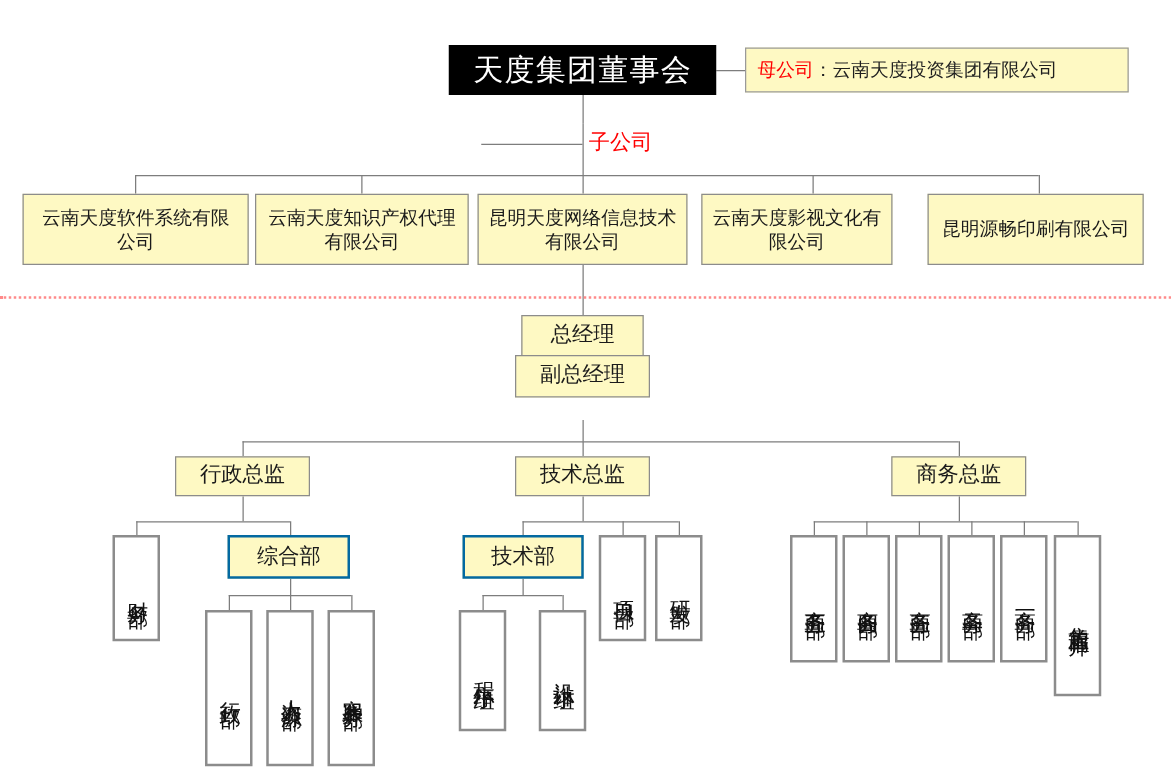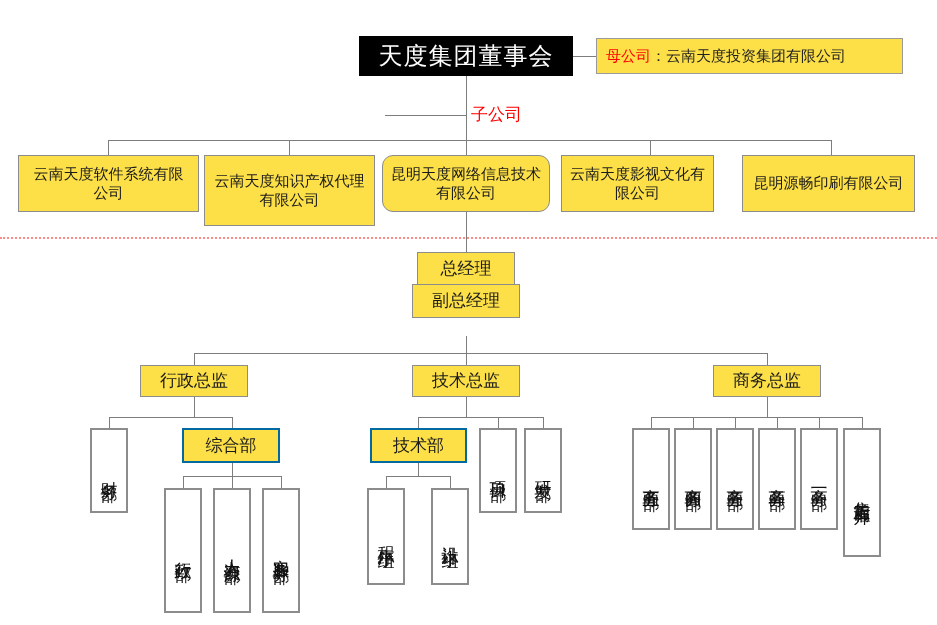--- a/index.html
+++ b/index.html
@@ -9,21 +9,21 @@
     font-family:"DejaVu Sans","Liberation Sans",sans-serif;
     overflow:hidden;
   }
   #chart{position:relative;width:937px;height:625px;}
 
   
   .box{
     position:absolute;
     box-sizing:border-box;
     border:1px solid #8c8c8c;
-    background:#fde047;
+    background:#fef9c3;
     color:#1a1a1a;
     display:flex;
     align-items:center;
     justify-content:center;
     text-align:center;
     line-height:1.25;
     font-size:15px;
     z-index:3;
   }
   .box.thick{border:1px solid #0369a1;}
@@ -108,22 +108,22 @@
 
   <div class="ln lnh" style="left:108px;top:140px;width:723px;"></div>
 
   <div class="ln lnv" style="left:108px;top:140px;height:15px;"></div>
   <div class="ln lnv" style="left:289px;top:140px;height:15px;"></div>
   <div class="ln lnv" style="left:466px;top:140px;height:15px;"></div>
   <div class="ln lnv" style="left:650px;top:140px;height:15px;"></div>
   <div class="ln lnv" style="left:831px;top:140px;height:15px;"></div>
 
   <div class="box" style="left:18px;top:155px;width:181px;height:57px;padding:0 8px;">云南天度软件系统有限公司</div>
-  <div class="box" style="left:204px;top:155px;width:171px;height:71px;padding:0 8px;">云南天度知识产权代理有限公司</div>
-  <div class="box" style="left:382px;top:155px;width:168px;height:57px;padding:0 8px;border-radius:11px;">昆明天度网络信息技术有限公司</div>
+  <div class="box" style="left:204px;top:155px;width:171px;height:57px;padding:0 8px;">云南天度知识产权代理有限公司</div>
+  <div class="box" style="left:382px;top:155px;width:168px;height:57px;padding:0 8px;">昆明天度网络信息技术有限公司</div>
   <div class="box" style="left:561px;top:155px;width:153px;height:57px;padding:0 8px;">云南天度影视文化有限公司</div>
   <div class="box" style="left:742px;top:155px;width:173px;height:57px;padding:0 8px;">昆明源畅印刷有限公司</div>
 
   <div class="ln lnv" style="left:466px;top:212px;height:40px;"></div>
 
   <div class="divider" style="top:237px;"></div>
 
   <div class="box" style="left:417px;top:252px;width:98px;height:34px;font-size:17px;">总经理</div>
 
   <div class="ln lnv" style="left:466px;top:286px;height:16px;"></div>

